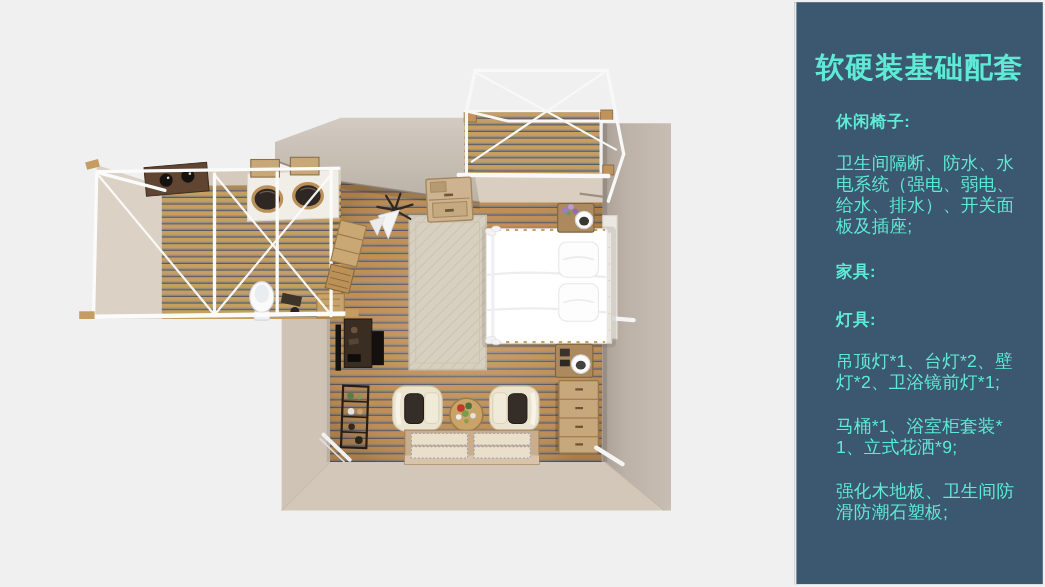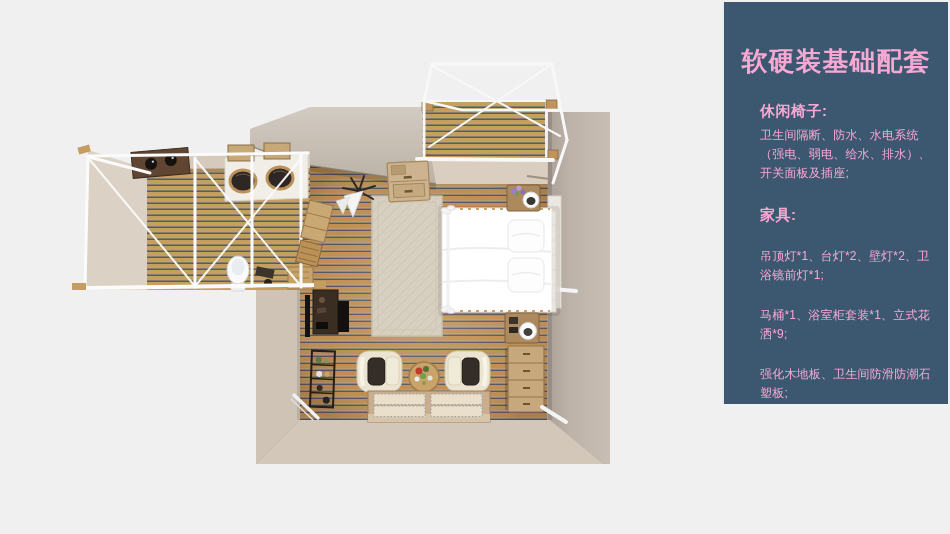--- a/index.html
+++ b/index.html
@@ -5,35 +5,35 @@
   html,body{margin:0;padding:0;}
   body{
     width:950px;height:534px;overflow:hidden;position:relative;
     background:#f0f0f1;
     font-family:"Liberation Sans","DejaVu Sans",sans-serif;
   }
   .stage{position:absolute;inset:0;}
   .plan-area{position:absolute;left:0;top:0;width:722px;height:534px;}
   .plan-area svg{display:block;}
   .sidebar{
-    position:absolute;left:722px;top:2px;width:226px;height:402px;
-    background:#3b5870;color:#f9a8d4;box-sizing:border-box;
+    position:absolute;left:722px;top:2px;width:226px;height:529px;
+    background:#3b5870;color:#5eead4;box-sizing:border-box;
     border-left:2px solid #e8ebee;
   }
   .sidebar h1{
     margin:42px 0 22px 0;padding:0 6px;
     font-size:26px;font-weight:bold;text-align:center;letter-spacing:1px;
     line-height:34px;white-space:nowrap;
   }
   .spec-section{margin:0 12px 21px 36px;}
   .spec-section h2{
     margin:0;font-size:15px;font-weight:bold;line-height:22px;letter-spacing:.5px;
   }
   .spec-section p{
-    margin:4px 0 0 0;font-size:12px;line-height:19px;letter-spacing:.2px;
+    margin:18px 0 0 0;font-size:16px;line-height:19px;letter-spacing:.2px;
     width:176px;word-break:break-all;
   }
 </style>
 </head>
 <body>
 
 <div class="stage">
 
   <div class="plan-area">
     <svg width="722" height="534" viewBox="0 0 722 534" xmlns="http://www.w3.org/2000/svg">
@@ -317,20 +317,21 @@
     <section class="spec-section">
       <h2>休闲椅子:</h2>
       <p>卫生间隔断、防水、水电系统（强电、弱电、给水、排水）、开关面板及插座;</p>
     </section>
 
     <section class="spec-section">
       <h2>家具:</h2>
     </section>
 
     <section class="spec-section">
+      <h2>灯具:</h2>
       <p>吊顶灯*1、台灯*2、壁灯*2、卫浴镜前灯*1;</p>
     </section>
 
     <section class="spec-section">
       <p>马桶*1、浴室柜套装*1、立式花洒*9;</p>
     </section>
 
     <section class="spec-section">
       <p>强化木地板、卫生间防滑防潮石塑板;</p>
     </section>

